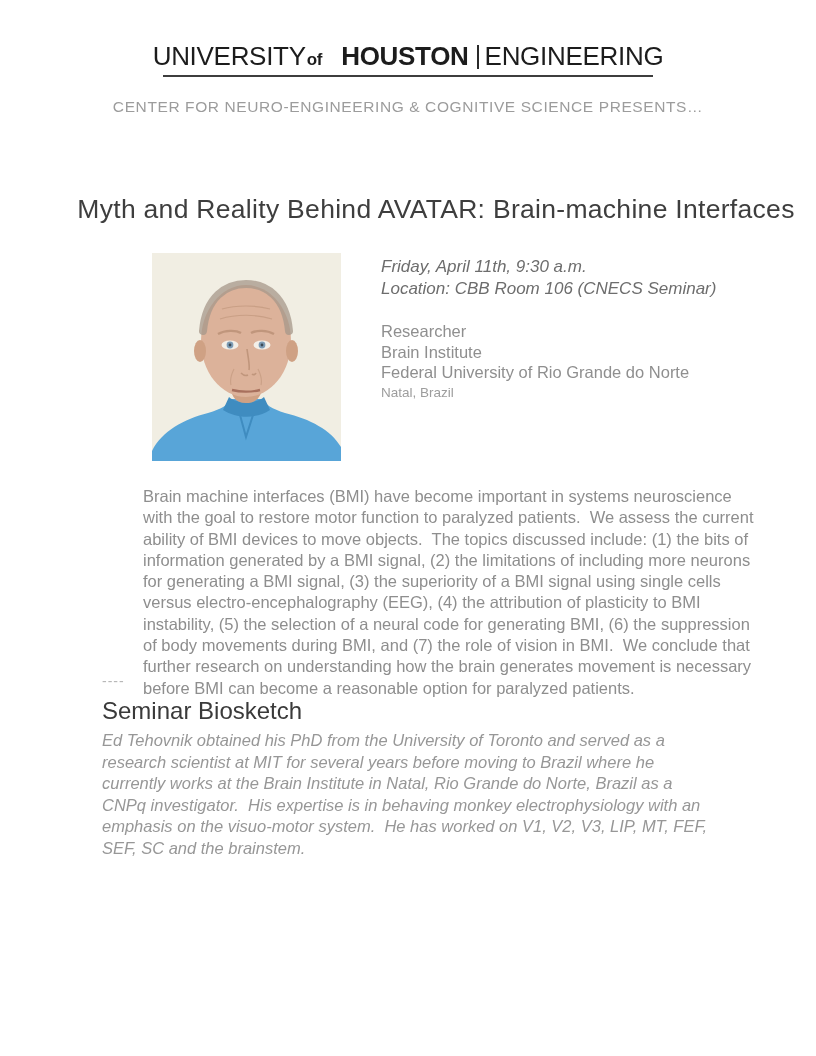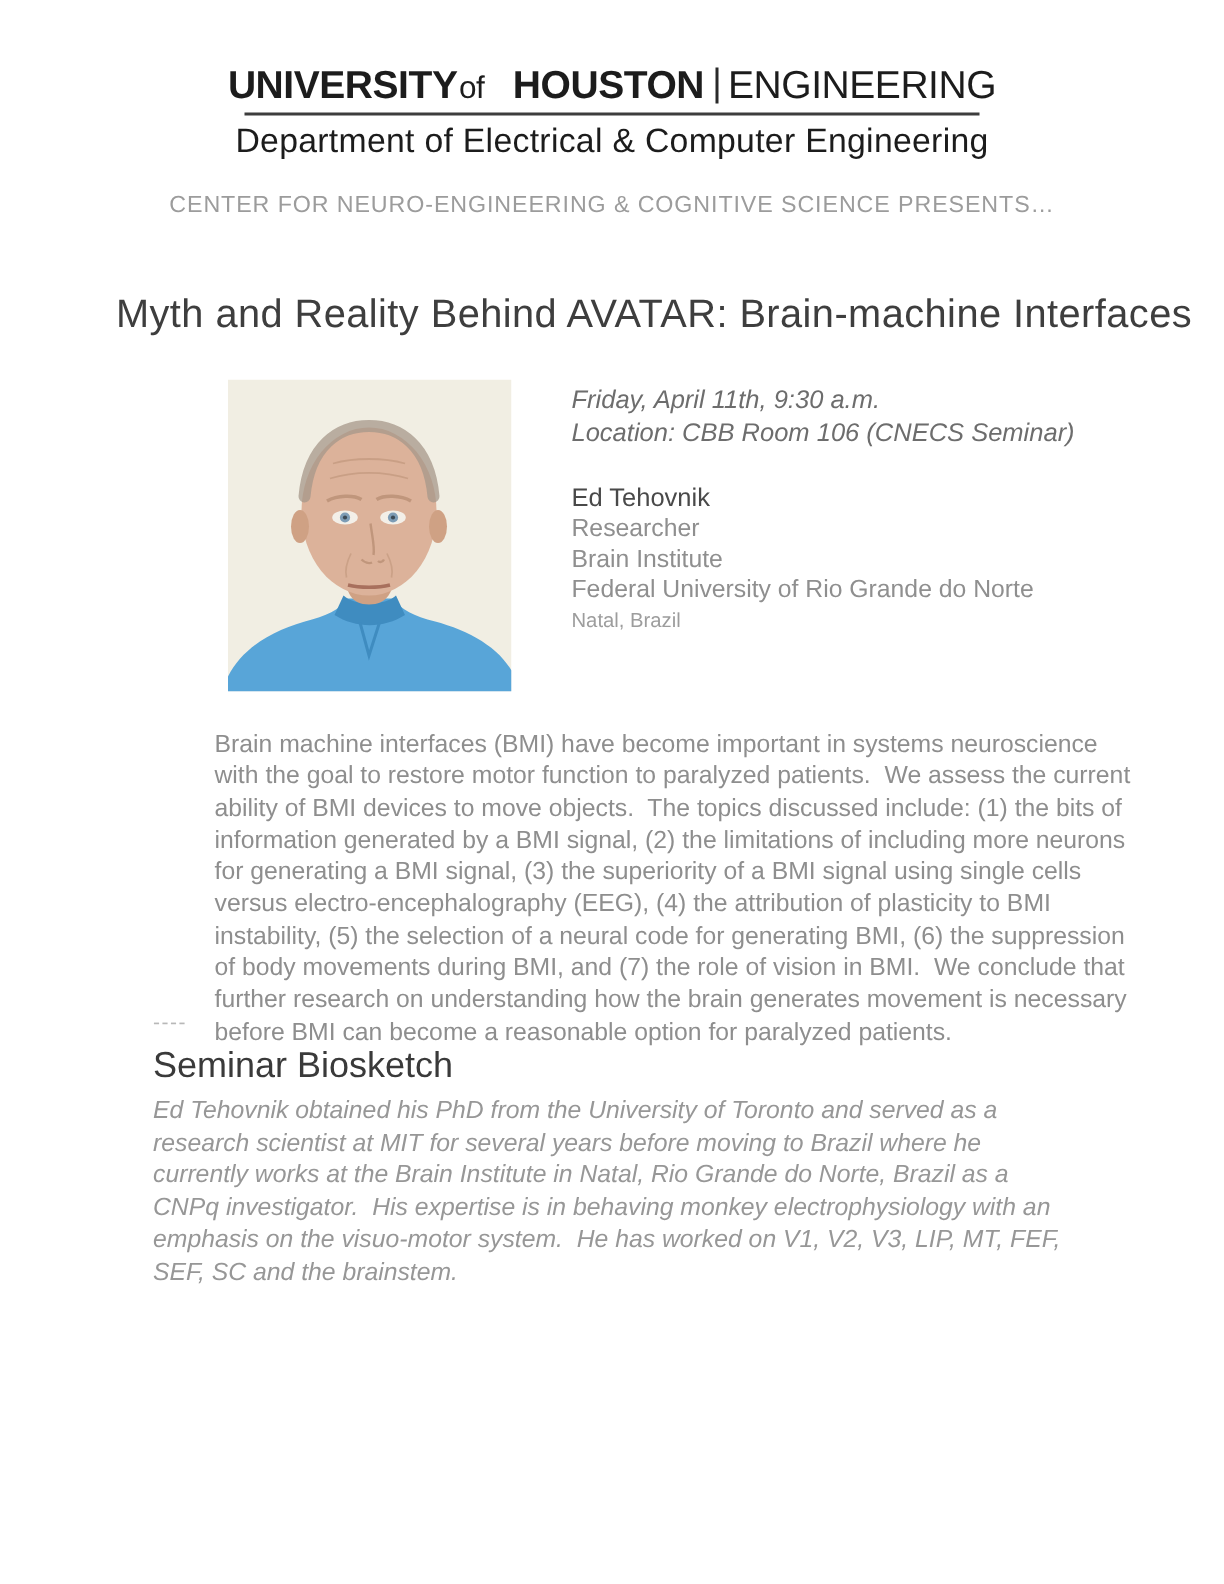--- a/index.html
+++ b/index.html
@@ -15,22 +15,22 @@
   
   .header { position:absolute; top:42px; left:0; width:816px; text-align:center; }
   .logo-line {
     display:inline-block;
     color:#1c1c1c;
     font-size:26px;
     letter-spacing:-0.3px;
     white-space:nowrap;
     line-height:1.15;
   }
-  .logo-university { font-weight:700;text-align:right; }
-  .logo-of { font-weight:400; font-size:21px; margin-left:1px; }
+  .logo-university { font-weight:400;text-align:right; }
+  .logo-of { font-weight:700; font-size:17px; margin-left:1px; }
   .logo-houston { font-weight:800; margin-left:19px; }
   .logo-divider {
     display:inline-block; width:2px; height:24px;
     background:#2a2a2a; margin:0 6px -4px 8px;
   }
   .logo-engineering { font-weight:400; }
   .logo-rule {
     width:490px; height:0;
     border-top:2px solid #3d3d3d;
     margin:3px auto 4px auto;
@@ -110,21 +110,20 @@
 </head>
 <body>
 
 <div class="page">
 
   <div class="header">
     <div class="logo-line">
       <span class="logo-university">UNIVERSITY</span><span class="logo-of">of</span><span class="logo-houston">HOUSTON</span><span class="logo-divider"></span><span class="logo-engineering">ENGINEERING</span>
     </div>
     <div class="logo-rule"></div>
-    <div class="dept-line">Department of Electrical &amp; Computer Engineering</div>
     <div class="presents-line">CENTER FOR NEURO-ENGINEERING &amp; COGNITIVE SCIENCE PRESENTS…</div>
   </div>
 
   <div class="seminar-title">Myth and Reality Behind AVATAR: Brain-machine Interfaces</div>
 
   <div class="photo-wrap">
     <svg width="189" height="208" viewBox="0 0 189 208">
 
       <rect x="0" y="0" width="189" height="208" fill="#f1eee3"></rect>
 
@@ -160,21 +159,20 @@
       <path d="M82,116 C79,122 78,128 79,132 M106,116 C109,122 110,128 109,132" fill="none" stroke-width="1.1" opacity="0.5" stroke="#b98f74"></path>
 
       <path d="M80,137 C88,139 100,139 108,137" fill="none" stroke-width="2.4" stroke="#a8705d"></path>
     </svg>
   </div>
 
   <div class="event-info">
     <div class="event-when">Friday, April 11th, 9:30 a.m.</div>
     <div class="event-where">Location: CBB Room 106 (CNECS Seminar)</div>
     <div class="speaker-block">
-      <div class="speaker-name">Ed Tehovnik</div>
       <div class="speaker-line">Researcher</div>
       <div class="speaker-line">Brain Institute</div>
       <div class="speaker-line">Federal University of Rio Grande do Norte</div>
       <div class="speaker-city">Natal, Brazil</div>
     </div>
   </div>
 
   <div class="abstract">Brain machine interfaces (BMI) have become important in systems neuroscience with the goal to restore motor function to paralyzed patients.  We assess the current ability of BMI devices to move objects.  The topics discussed include: (1) the bits of information generated by a BMI signal, (2) the limitations of including more neurons for generating a BMI signal, (3) the superiority of a BMI signal using single cells versus electro-encephalography (EEG), (4) the attribution of plasticity to BMI instability, (5) the selection of a neural code for generating BMI, (6) the suppression of body movements during BMI, and (7) the role of vision in BMI.  We conclude that further research on understanding how the brain generates movement is necessary before BMI can become a reasonable option for paralyzed patients.</div>
   <div class="dashes">----</div>
 

